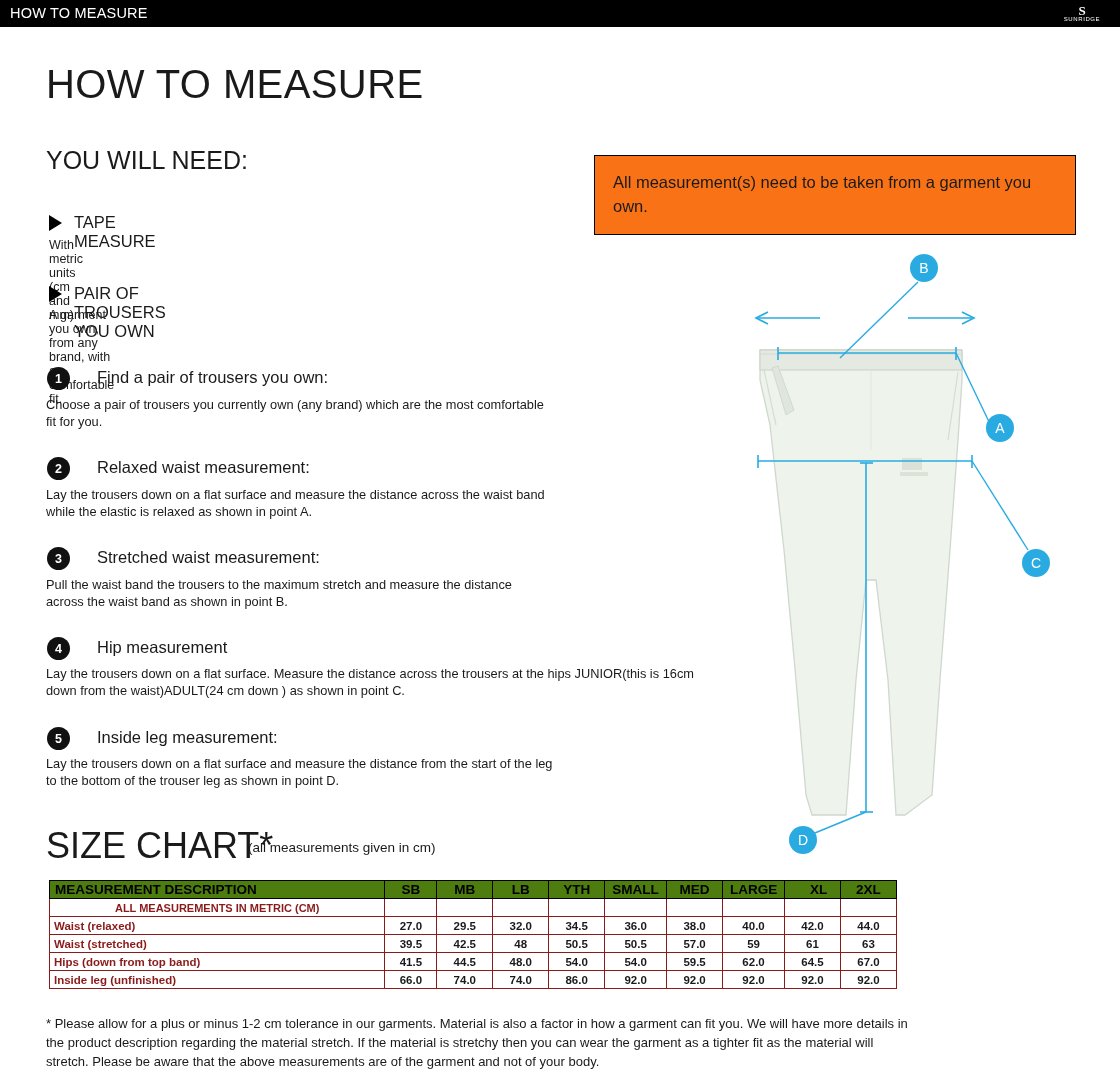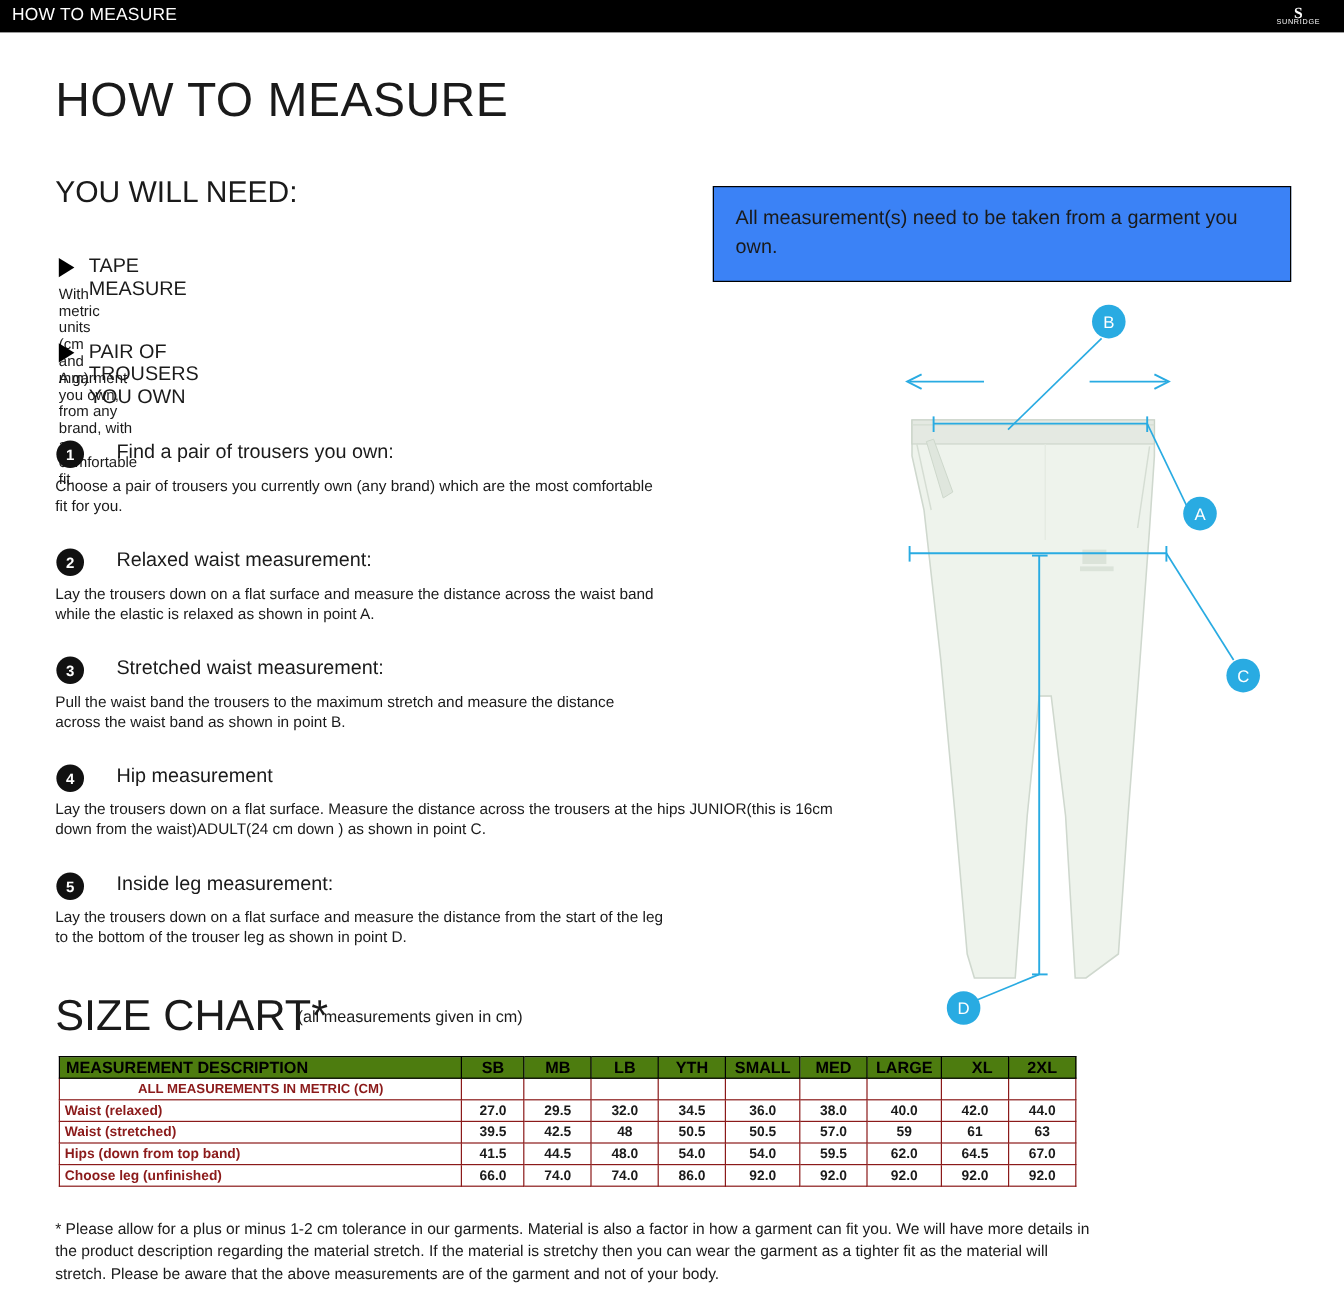--- a/index.html
+++ b/index.html
@@ -78,21 +78,21 @@
   }
   .step-body {
     position: absolute; font-size: 12.8px; line-height: 17px; color: #1a1a1a;
   }
 
   
   .callout {
     position: absolute; left: 594px; top: 155px;
     width: 482px; height: 80px;
     border: 1.5px solid #000000;
-    background: #3b82f6;
+    background: #f97316;
   }
   .callout-text {
     position: absolute; left: 18px; top: 14px; width: 440px;
     font-size: 16.5px; line-height: 24px; color: #1a1a1a;
   }
 
   
   .diagram {
     position: absolute; left: 700px; top: 250px;
     width: 400px; height: 620px;
@@ -330,21 +330,21 @@
         <td class="val">44.5</td>
         <td class="val">48.0</td>
         <td class="val">54.0</td>
         <td class="val">54.0</td>
         <td class="val">59.5</td>
         <td class="val">62.0</td>
         <td class="val">64.5</td>
         <td class="val">67.0</td>
       </tr>
       <tr>
-        <td class="rowlabel">Choose leg (unfinished)</td>
+        <td class="rowlabel">Inside leg (unfinished)</td>
         <td class="val">66.0</td>
         <td class="val">74.0</td>
         <td class="val">74.0</td>
         <td class="val">86.0</td>
         <td class="val">92.0</td>
         <td class="val">92.0</td>
         <td class="val">92.0</td>
         <td class="val">92.0</td>
         <td class="val">92.0</td>
       </tr>

